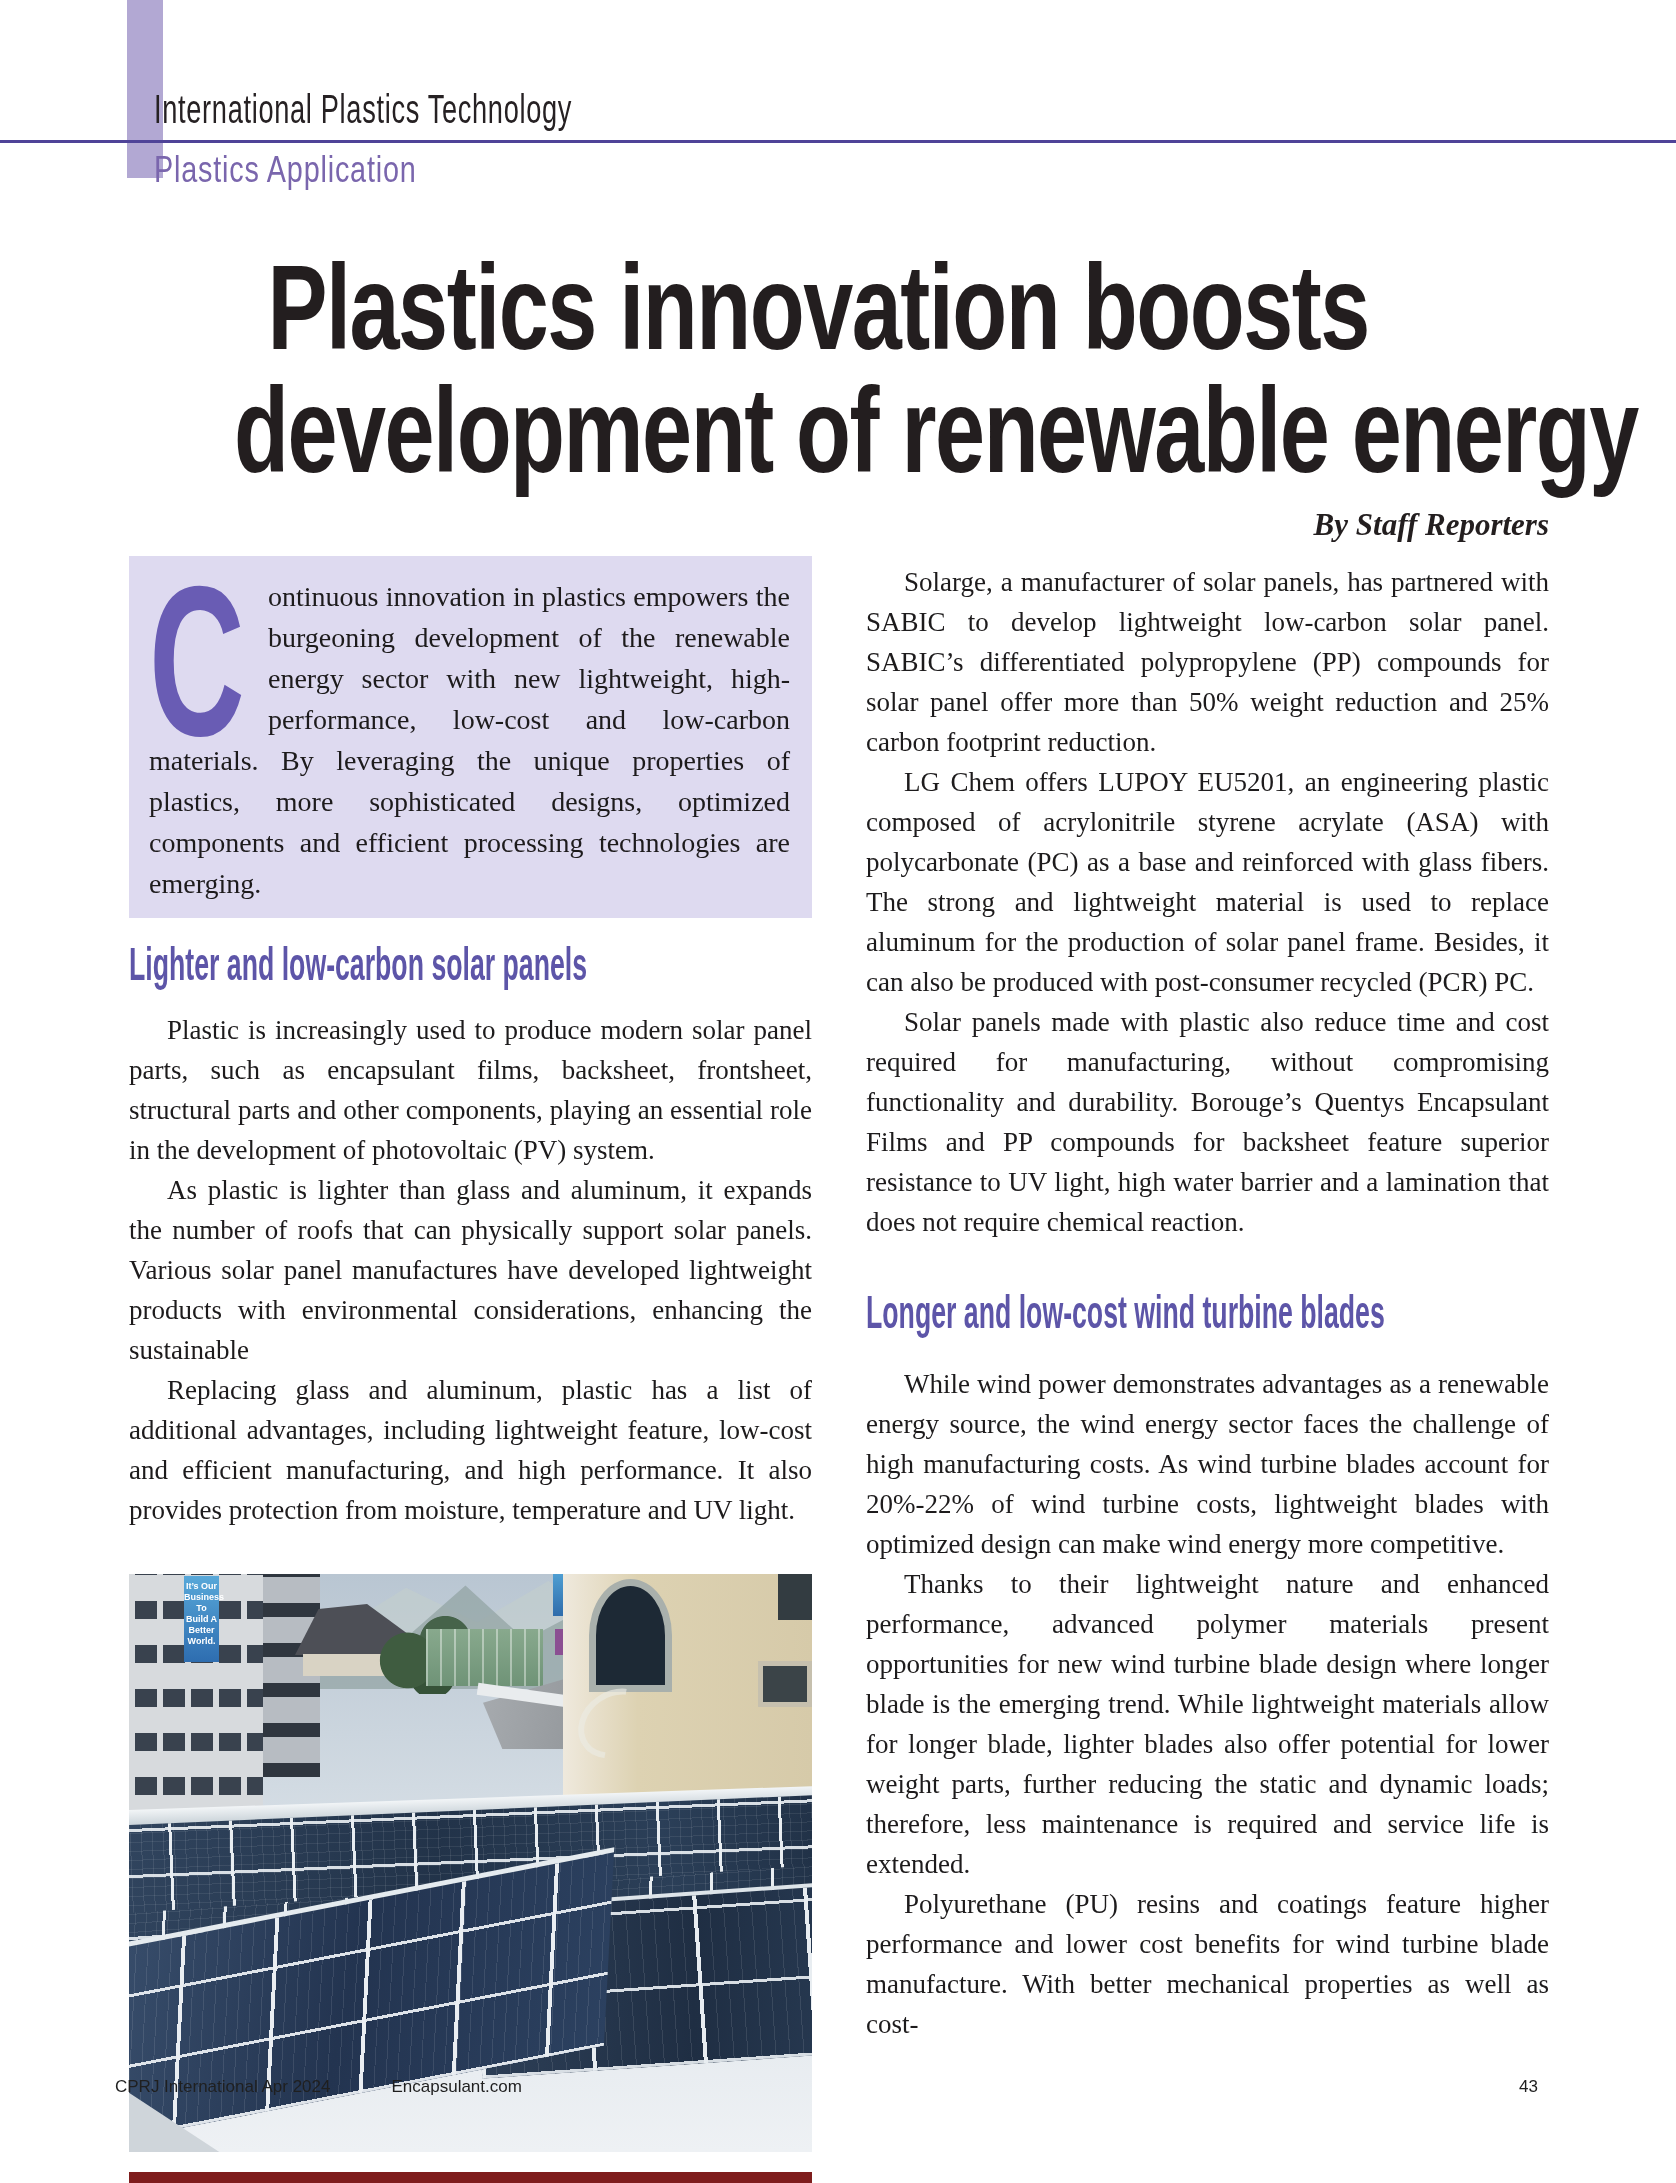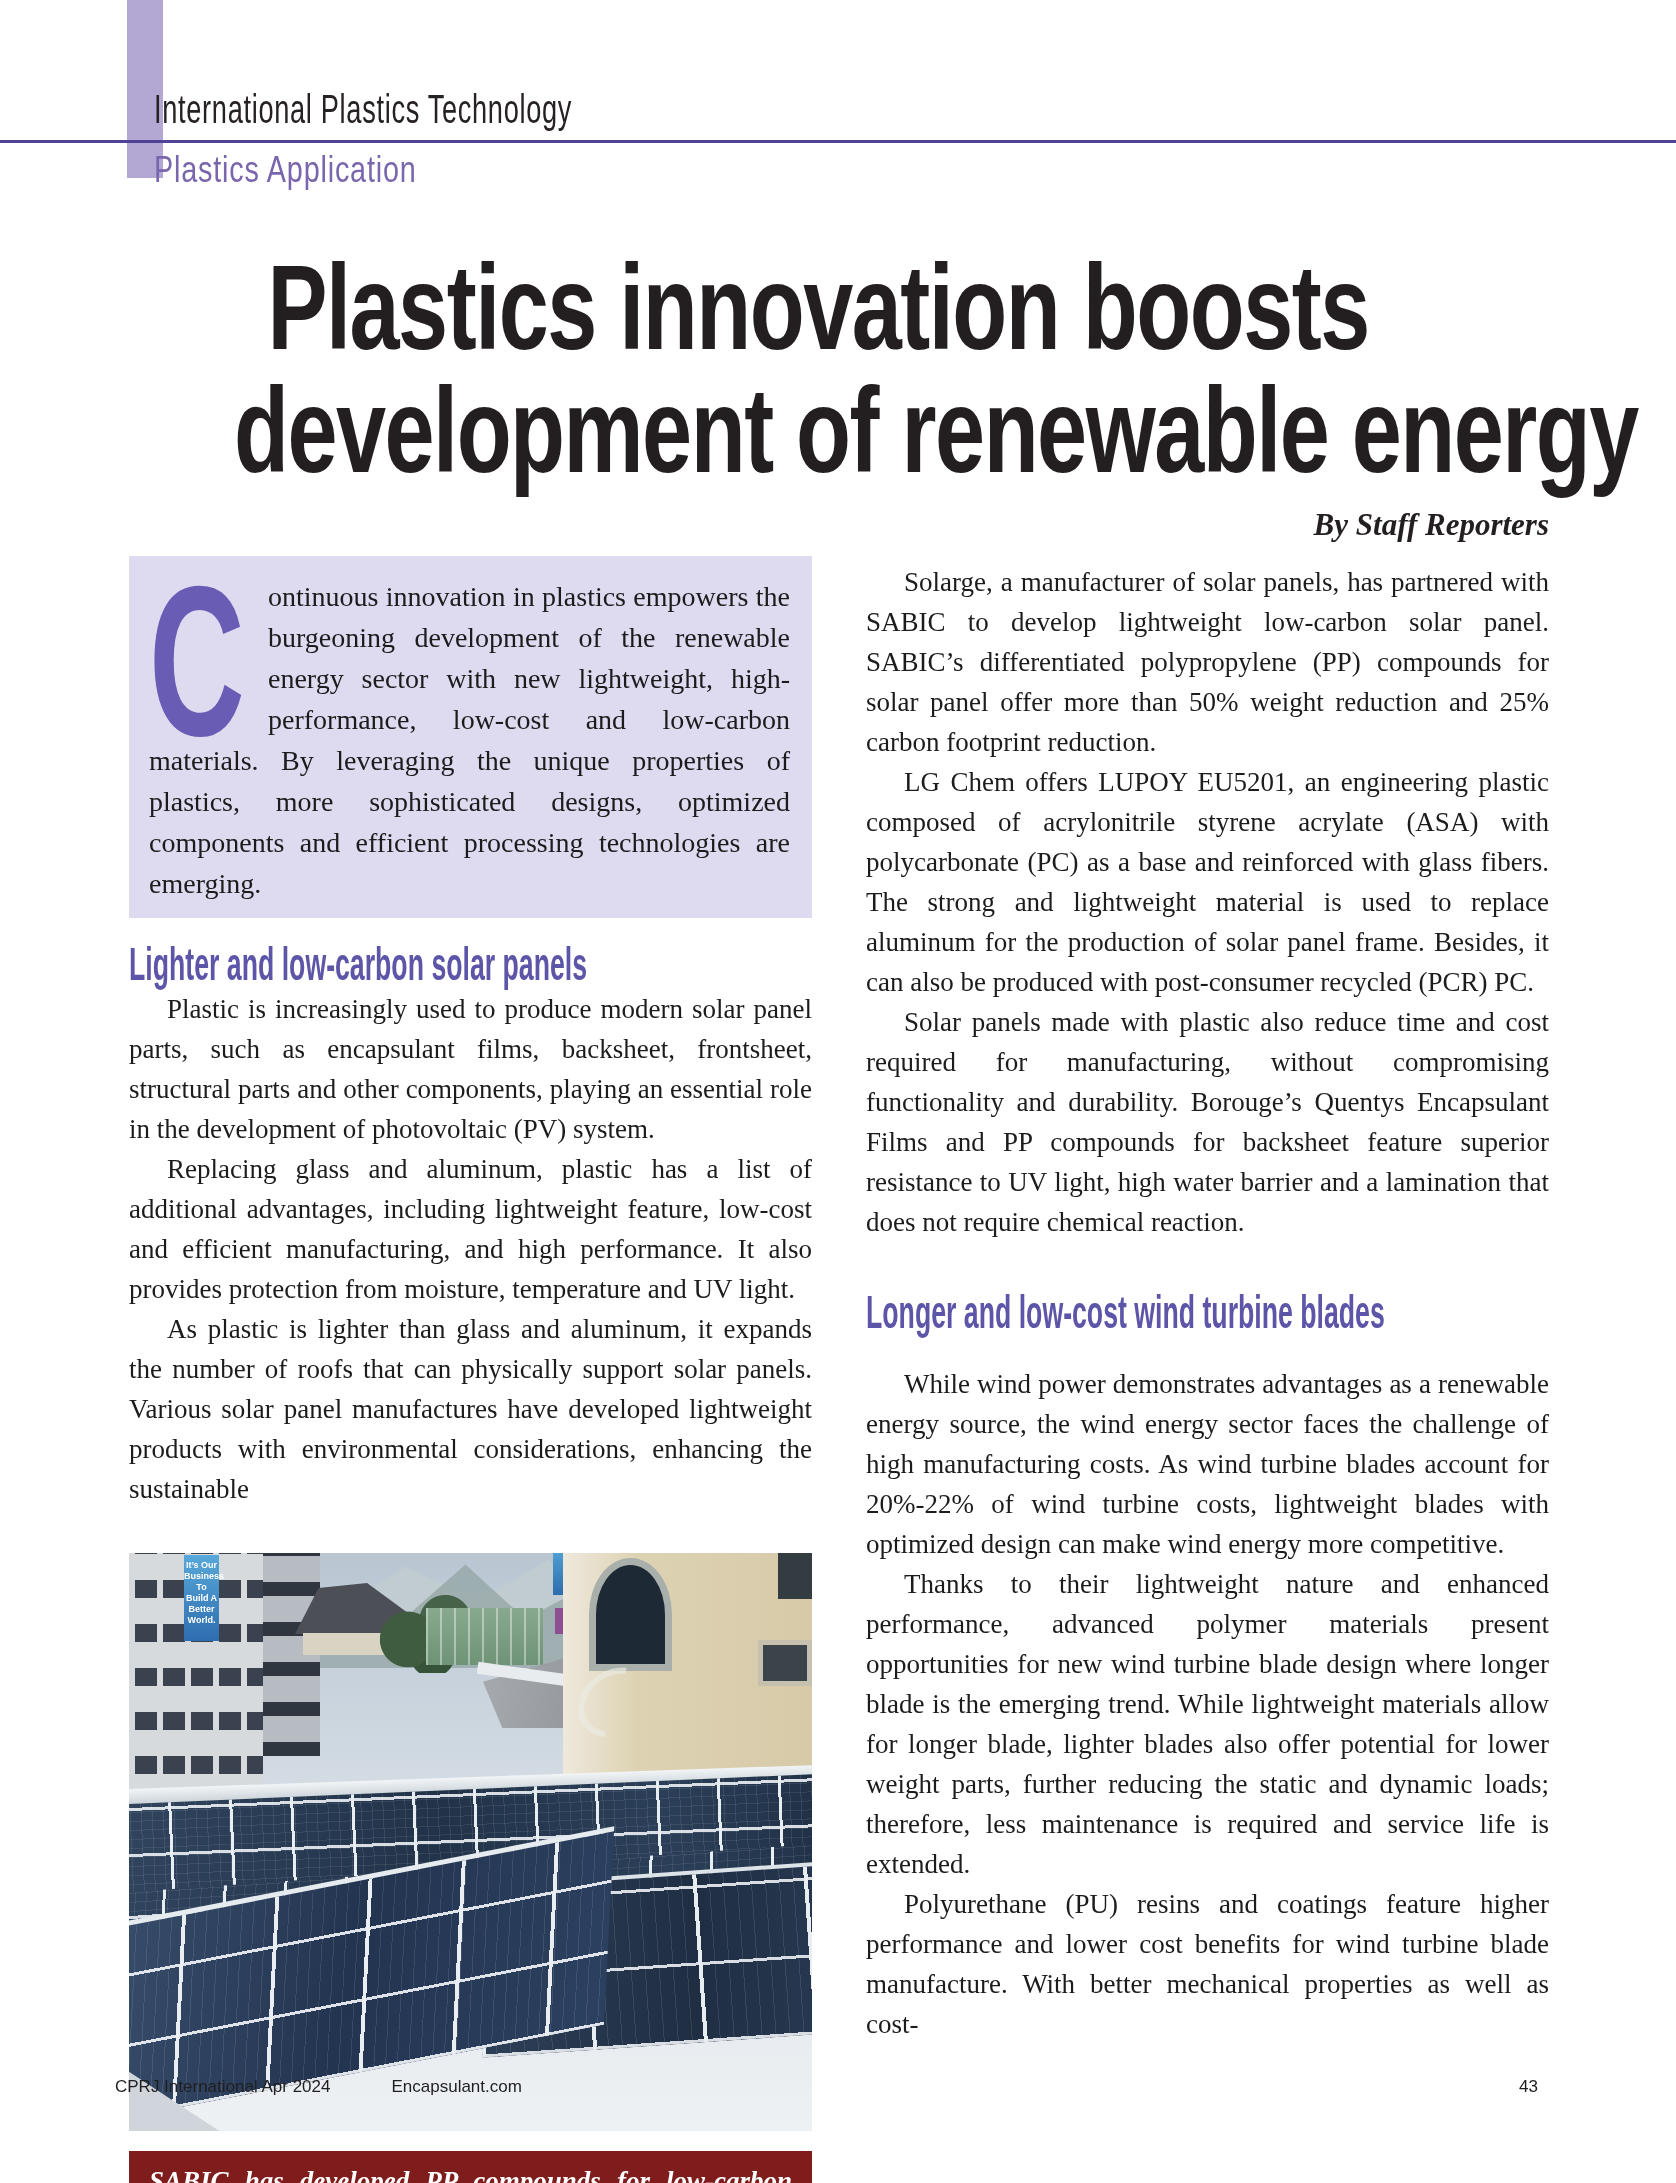--- a/index.html
+++ b/index.html
@@ -32,21 +32,21 @@
   .noindent{text-indent:0;}
 
   
   .intro{background:#dedaf0;padding:20px 22px 14px 20px;font-size:28px;line-height:41px;
          text-align:justify;}
   .dropcap{float:left;width:103px;height:154px;margin:10px 16px 0 0;overflow:visible;}
   .dc-in{display:inline-block;font-family:"Liberation Sans",sans-serif;font-weight:700;
          font-size:214px;line-height:149px;color:#695cb4;transform:scaleX(.62);transform-origin:left top;}
 
   
-  .shead{margin:22px 0 1px 0;font-family:"Liberation Sans",sans-serif;font-weight:700;
+  .shead{margin:22px 0 22px 0;font-family:"Liberation Sans",sans-serif;font-weight:700;
          font-size:46px;line-height:48px;color:#5d55a8;white-space:nowrap;}
   .shead span{display:inline-block;transform:scaleX(.58);transform-origin:left center;letter-spacing:0;}
   .shead2{margin:46px 0 28px 0;}
 
   
   .photo{position:relative;width:683px;height:578px;margin-top:44px;overflow:hidden;
          background:linear-gradient(#b9c6d2,#dde4ea 55%,#eef1f4);}
   .photo *{position:absolute;}
   .m1{left:149px;top:6px;width:426px;height:109px;background:#93a4a4;
       clip-path:polygon(0 100%,15% 35%,28% 60%,44% 5%,58% 55%,74% 22%,90% 65%,100% 45%,100% 100%);opacity:.75;}
@@ -139,22 +139,22 @@
   <div class="cols">
 
     <div class="col">
       <div class="intro">
         <span class="dropcap"><span class="dc-in">C</span></span><span>ontinuous innovation in plastics empowers the burgeoning development of the renewable energy sector with new lightweight, high-performance, low-cost and low-carbon materials. By leveraging the unique properties of plastics, more sophisticated designs, optimized components and efficient processing technologies are emerging.</span>
       </div>
 
       <div class="shead"><span>Lighter and low-carbon solar panels</span></div>
 
       <p class="body-p">Plastic is increasingly used to produce modern solar panel parts, such as encapsulant films, backsheet, frontsheet, structural parts and other components, playing an essential role in the development of photovoltaic (PV) system.</p>
+      <p class="body-p">As plastic is lighter than glass and aluminum, it expands the number of roofs that can physically support solar panels. Various solar panel manufactures have developed lightweight products with environmental considerations, enhancing the sustainable</p>
       <p class="body-p">Replacing glass and aluminum, plastic has a list of additional advantages, including lightweight feature, low-cost and efficient manufacturing, and high performance. It also provides protection from moisture, temperature and UV light.</p>
-      <p class="body-p">As plastic is lighter than glass and aluminum, it expands the number of roofs that can physically support solar panels. Various solar panel manufactures have developed lightweight products with environmental considerations, enhancing the sustainable</p>
 
       <div class="photo">
         <div class="m2"></div>
         <div class="m1"></div>
         <div class="bldg-left"></div>
         <div class="bldg-left2"></div>
         <div class="banner">It’s Our Business To Build A Better World.</div>
         <div class="house">
           <div class="roof"></div>
           <div class="wallh"></div>

